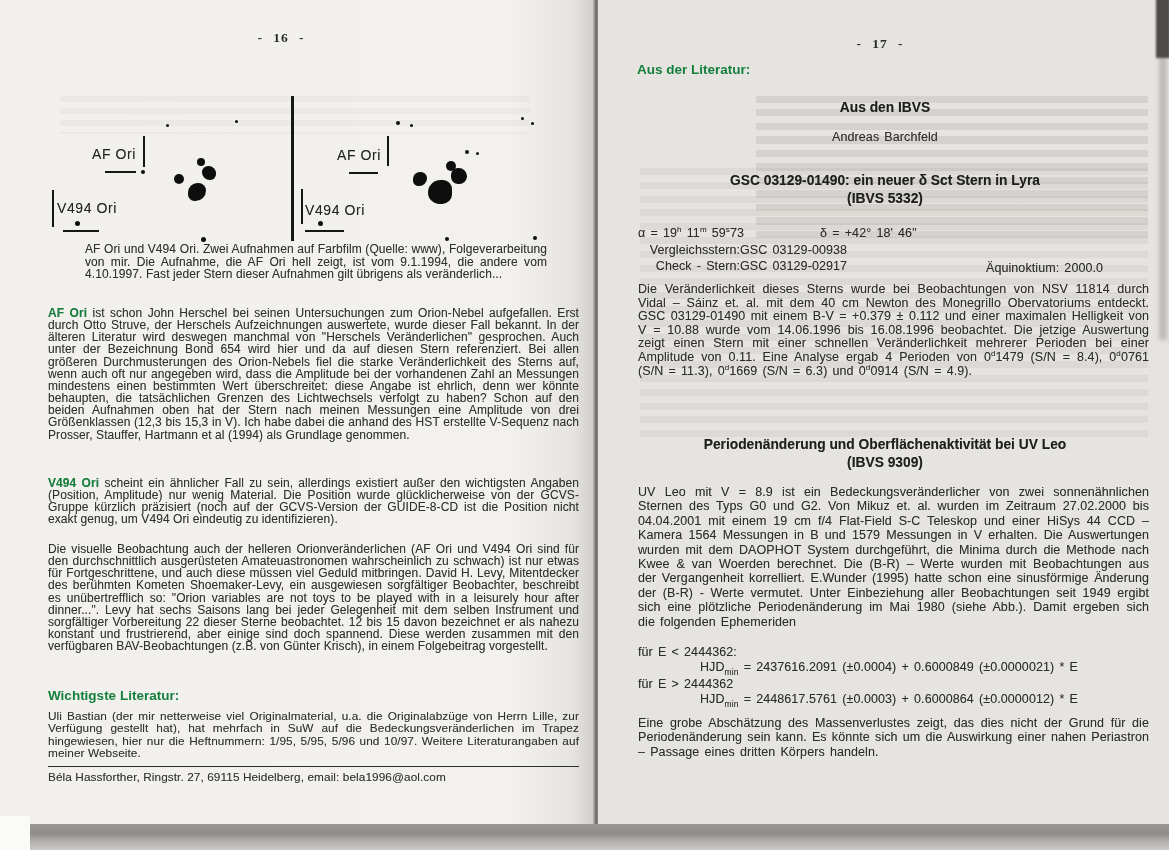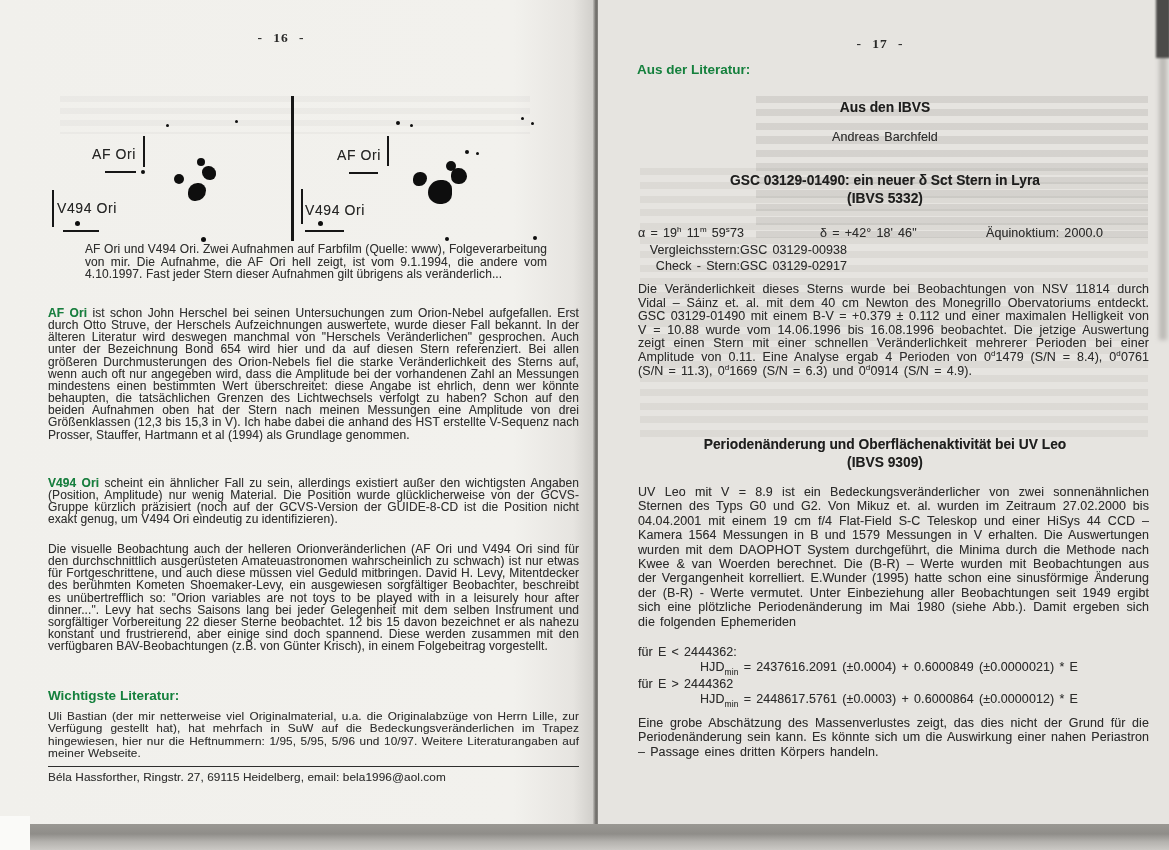--- a/index.html
+++ b/index.html
@@ -121,21 +121,21 @@
   <div class="abs c-title" style="left:620px;top:100px;width:530px;">Aus den IBVS</div>
 
   <div class="abs t-right" style="left:620px;top:130px;width:530px;text-align:center;">Andreas Barchfeld</div>
 
   <div class="abs c-title" style="left:620px;top:173px;width:530px;">GSC 03129-01490: ein neuer δ Sct Stern in Lyra</div>
   <div class="abs c-title" style="left:620px;top:191px;width:530px;">(IBVS 5332)</div>
 
   <div class="abs t-right nowrap" style="left:638px;top:226px;width:511px;text-align:left;">
     <span style="position:absolute;left:0;"><span>α = 19</span><sup>h</sup><span> 11</span><sup>m</sup><span> 59</span><sup>s</sup><span>73</span></span>
     <span style="position:absolute;left:182px;">δ  = +42° 18' 46"</span>
-    <span style="position:absolute;left:348px;">Äquinoktium: 2000.0</span>
+    <span style="position:absolute;left:348px;margin-top:35px;">Äquinoktium: 2000.0</span>
   </div>
 
   <div class="abs t-right nowrap" style="left:638px;top:243px;text-align:left;"><span class="lblcol">Vergleichsstern:</span><span>GSC 03129-00938</span></div>
 
   <div class="abs t-right nowrap" style="left:638px;top:259px;text-align:left;"><span class="lblcol">Check - Stern:</span><span>GSC 03129-02917</span></div>
 
   <div class="abs t-right lh1" style="left:638px;top:283px;width:511px;"><span>Die Veränderlichkeit dieses Sterns wurde bei Beobachtungen von NSV 11814 durch Vidal – Sáinz et. al. mit dem 40 cm Newton des Monegrillo Obervatoriums entdeckt. GSC 03129-01490 mit einem B-V = +0.379 ± 0.112 und einer maximalen Helligkeit von V = 10.88 wurde vom 14.06.1996 bis 16.08.1996 beobachtet. Die jetzige Auswertung zeigt einen Stern mit einer schnellen Veränderlichkeit mehrerer Perioden bei einer Amplitude von 0.11. Eine Analyse ergab 4 Perioden von 0</span><sup>d</sup><span>1479 (S/N = 8.4), 0</span><sup>d</sup><span>0761 (S/N = 11.3), 0</span><sup>d</sup><span>1669 (S/N = 6.3) und 0</span><sup>d</sup><span>0914 (S/N = 4.9).</span></div>
 
   <div class="abs c-title" style="left:620px;top:437px;width:530px;">Periodenänderung und Oberflächenaktivität bei UV Leo</div>
   <div class="abs c-title" style="left:620px;top:455px;width:530px;">(IBVS 9309)</div>

